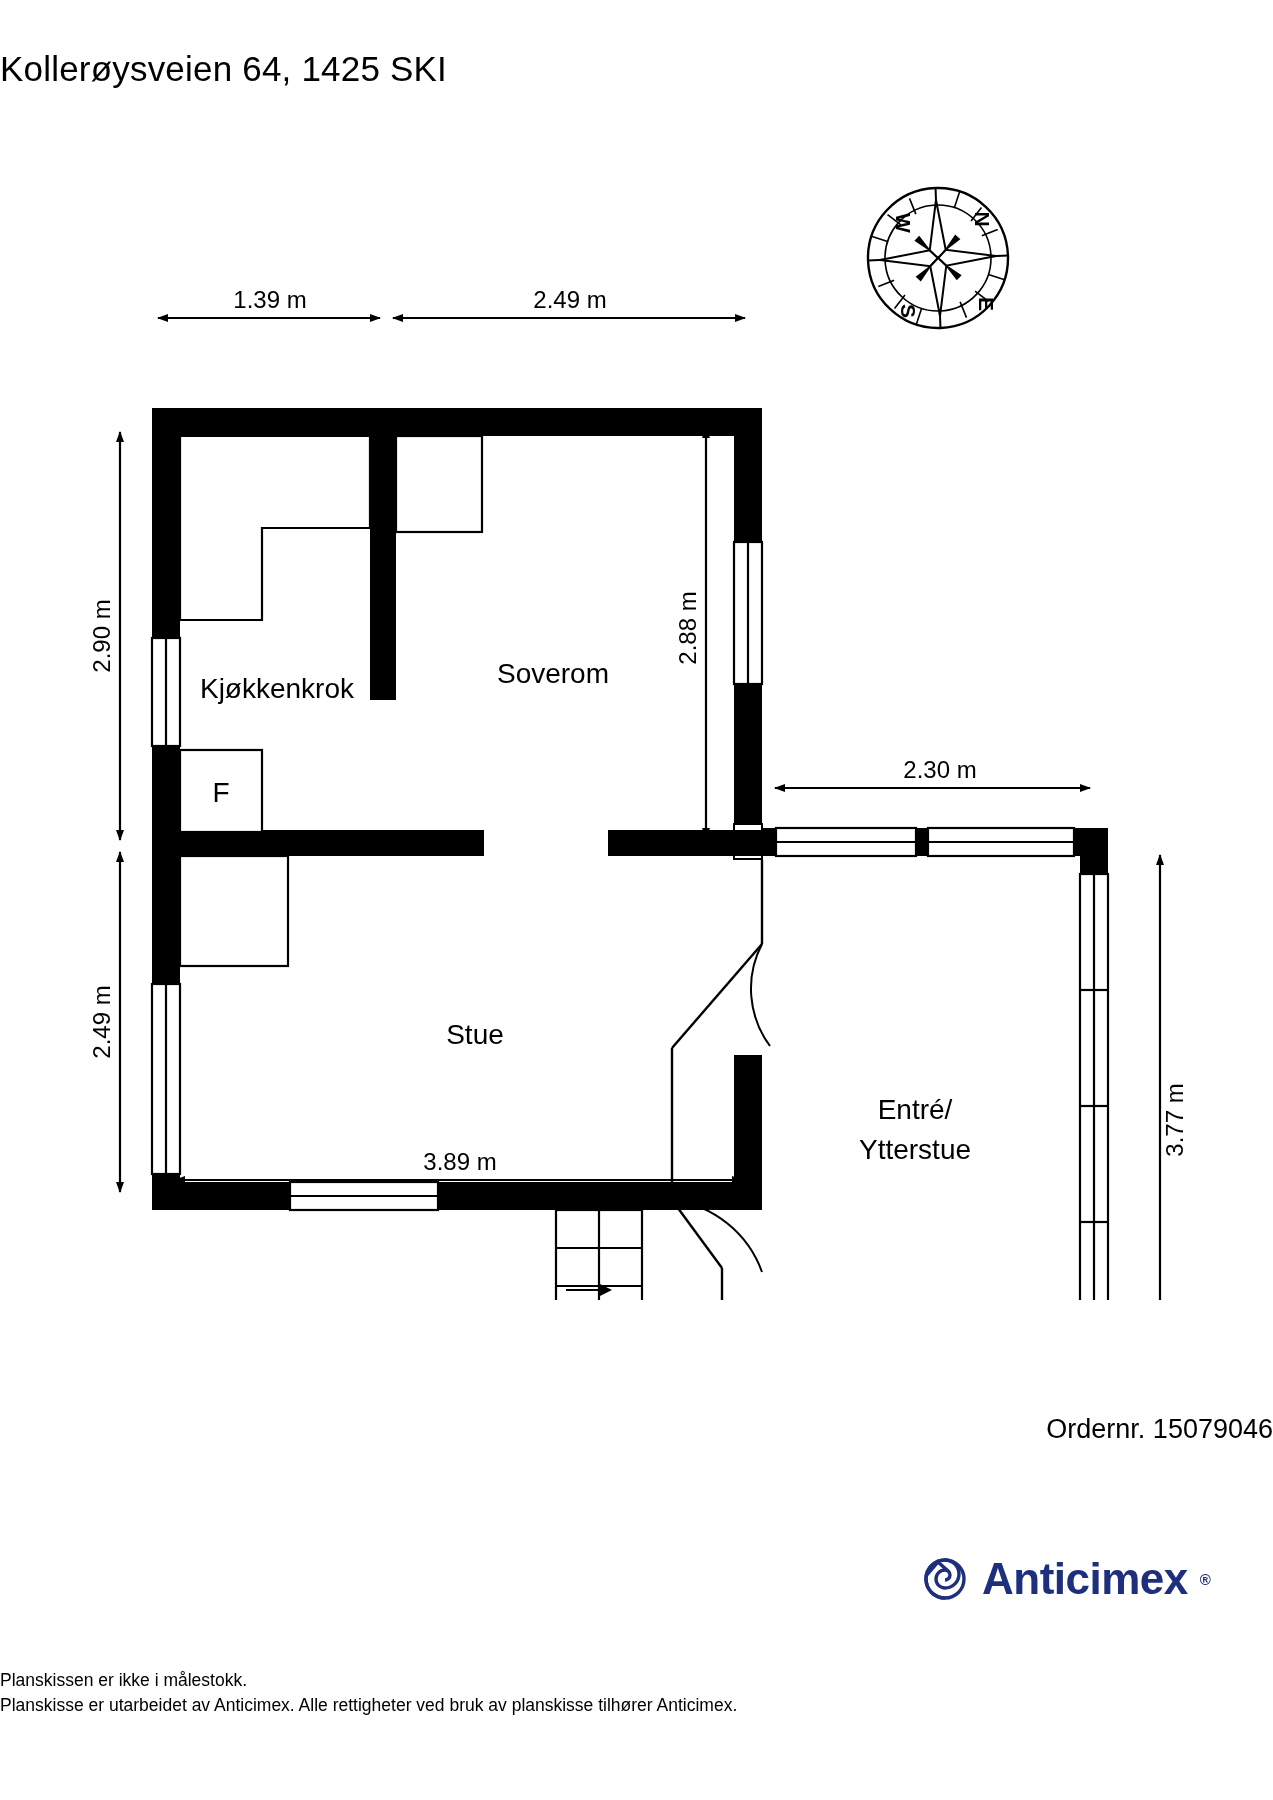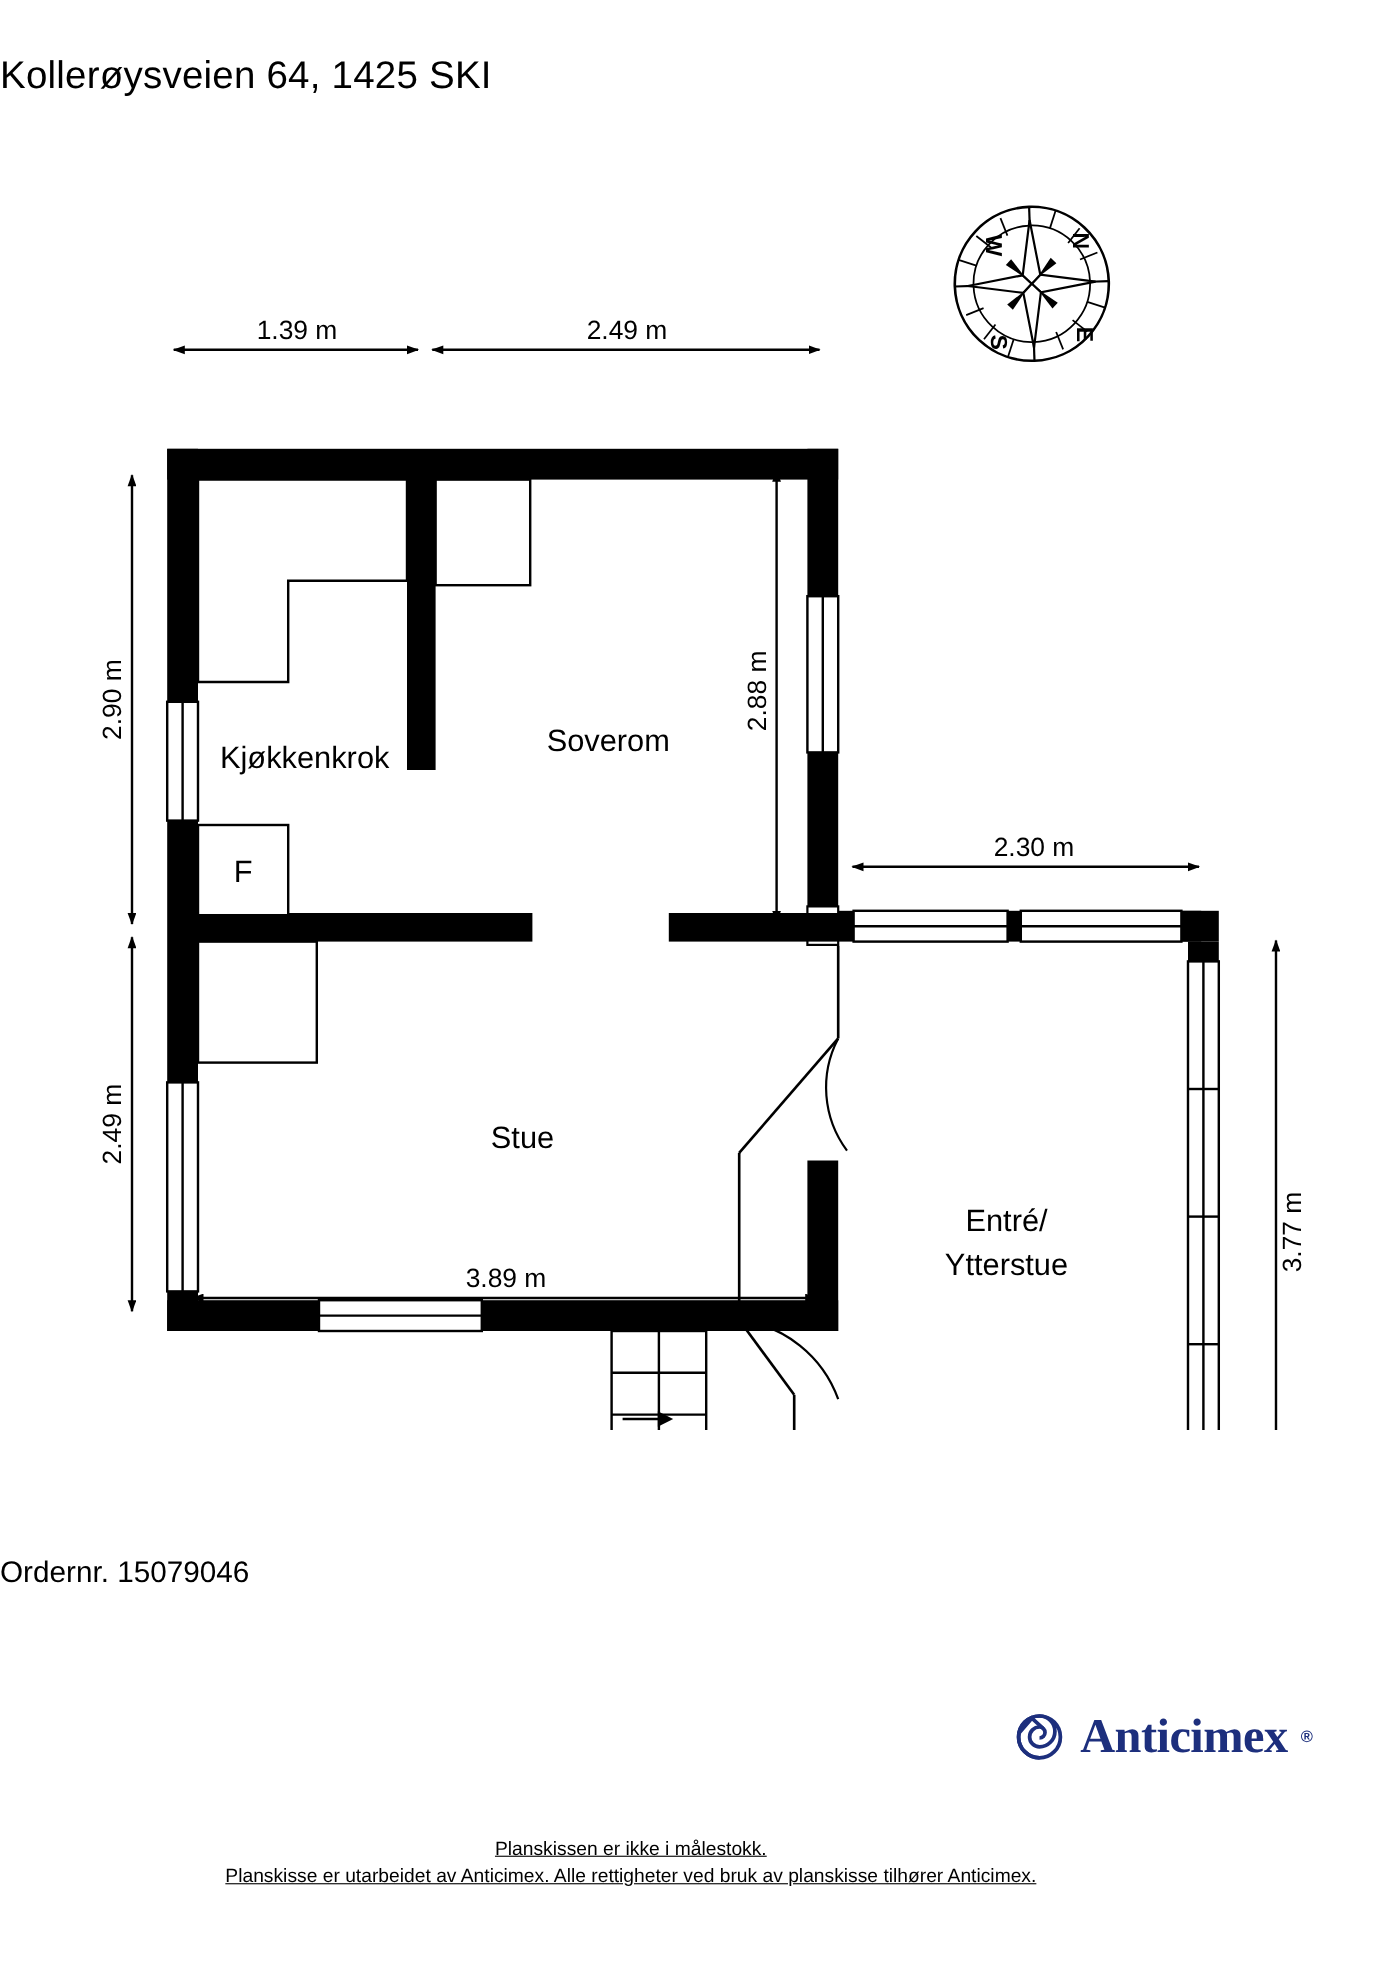--- a/index.html
+++ b/index.html
@@ -18,29 +18,29 @@
   .title-line1{font-size:35px;letter-spacing:.2px;line-height:1.18;}
   .title-line2{font-size:28px;line-height:1.22;margin-top:4px;}
 
   
   .compass{position:absolute;left:863px;top:183px;width:150px;height:150px;}
 
   
   .plan{position:absolute;left:0px;top:0px;width:1273px;height:1300px;text-align:center;}
 
   
-  .ordernr{position:absolute;left:0;top:1414px;width:1273px;text-align:left;font-size:27px;}
+  .ordernr{position:absolute;left:0;top:1414px;width:1273px;text-align:right;font-size:27px;}
 
   
   .logo{position:absolute;left:920px;top:1548px;width:290px;height:62px;display:flex;align-items:center;gap:12px;}
-  .logo-text{font-size:44px;font-weight:bold;color:#1d2f7d;letter-spacing:-0.5px;line-height:1;font-family:Liberation Serif, serif;}
+  .logo-text{font-size:44px;font-weight:bold;color:#1d2f7d;letter-spacing:-0.5px;line-height:1;}
   .logo-reg{font-size:15px;color:#1d2f7d;vertical-align:super;font-weight:bold;}
 
   
-  .footer{position:absolute;left:0;top:1668px;width:1147px;text-align:center;font-size:17.5px;line-height:1.42;text-decoration:underline;}
+  .footer{position:absolute;left:0;top:1668px;width:1147px;font-size:17.5px;line-height:1.42;}
 </style>
 </head>
 <body>
 
 <div class="page">
 
   <div class="title-wrap">
     <div class="title-line1">Kollerøysveien 64, 1425 SKI</div>
   </div>
 

